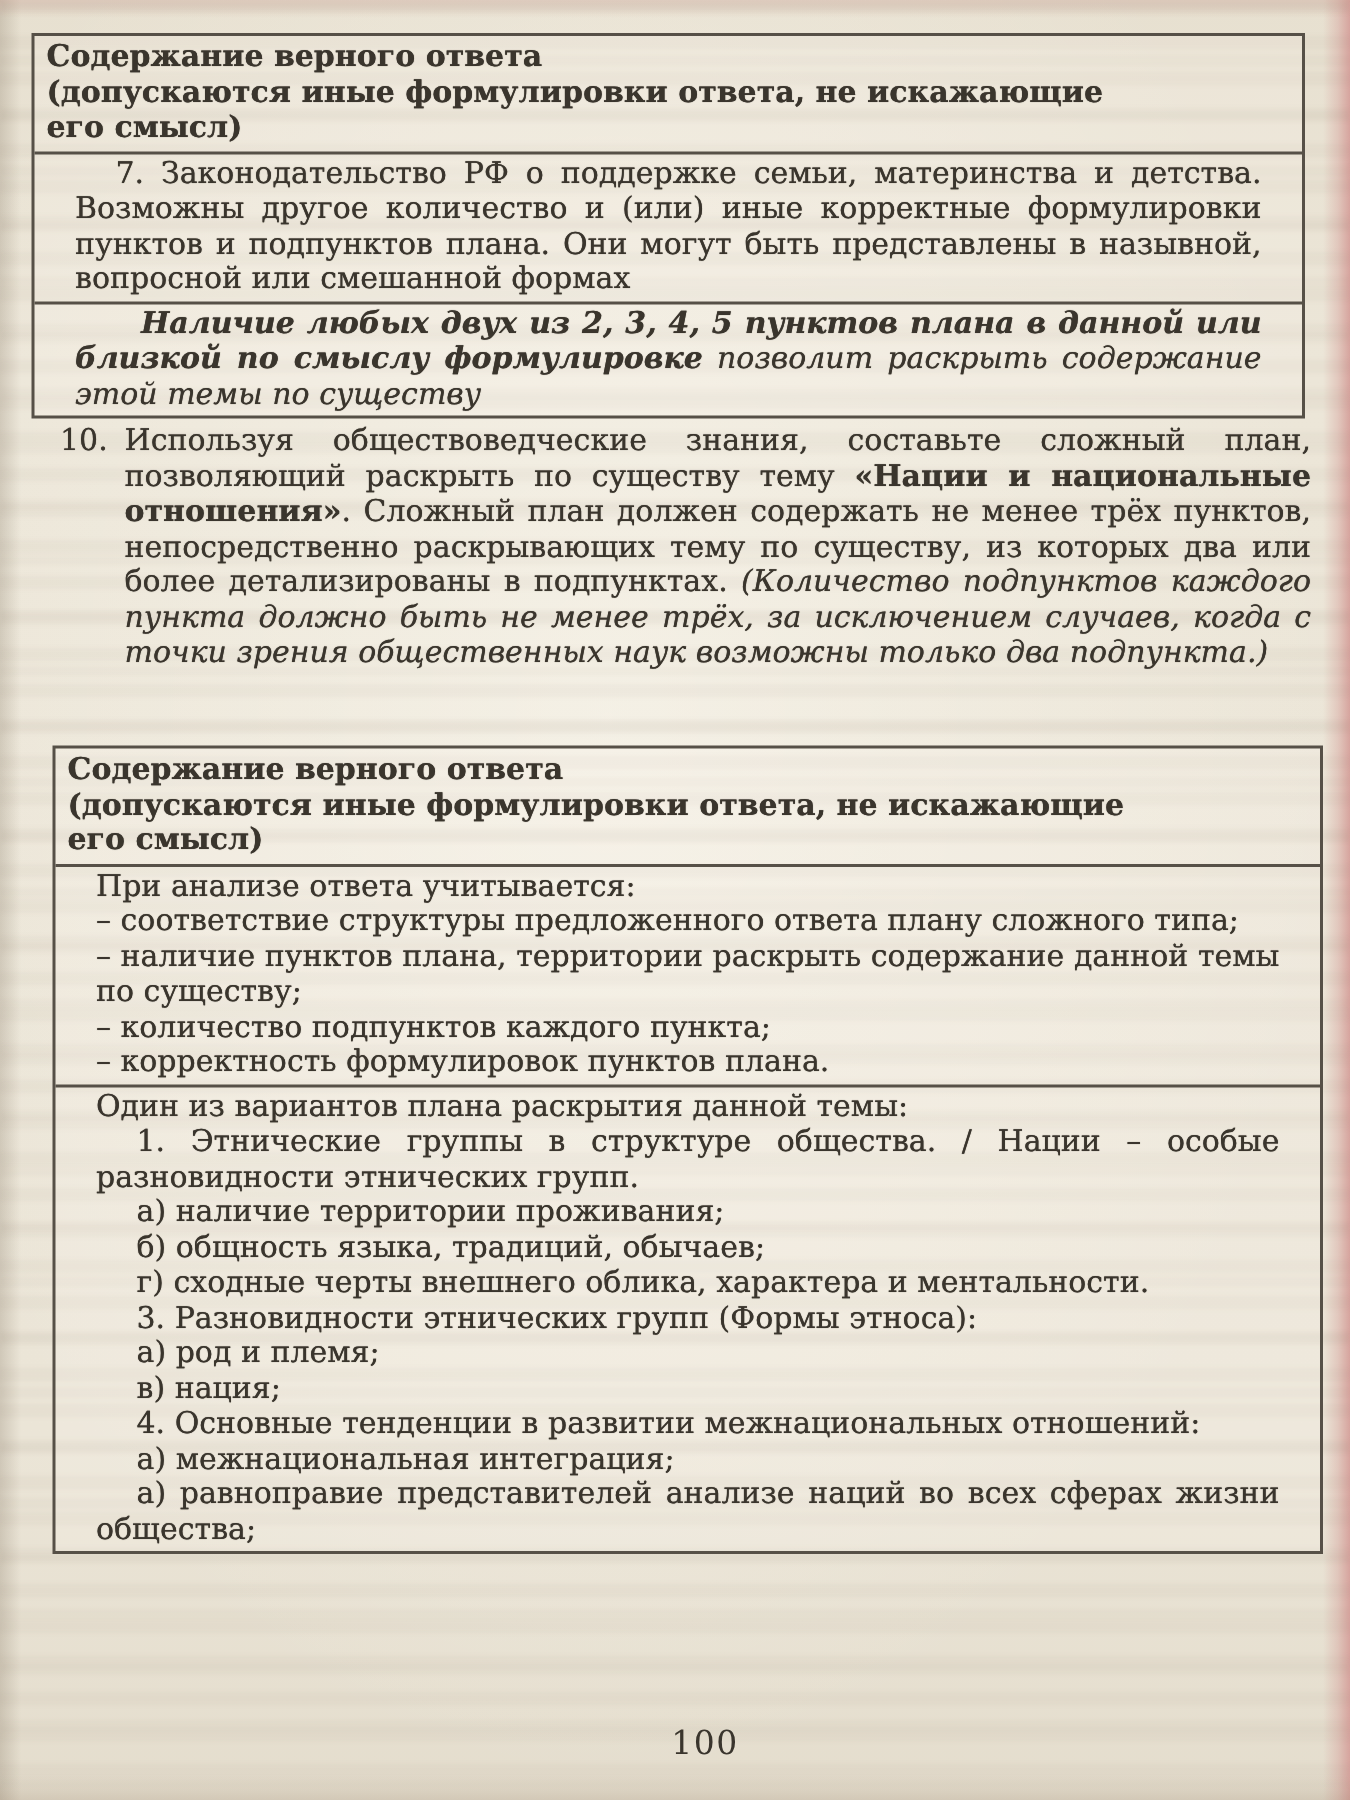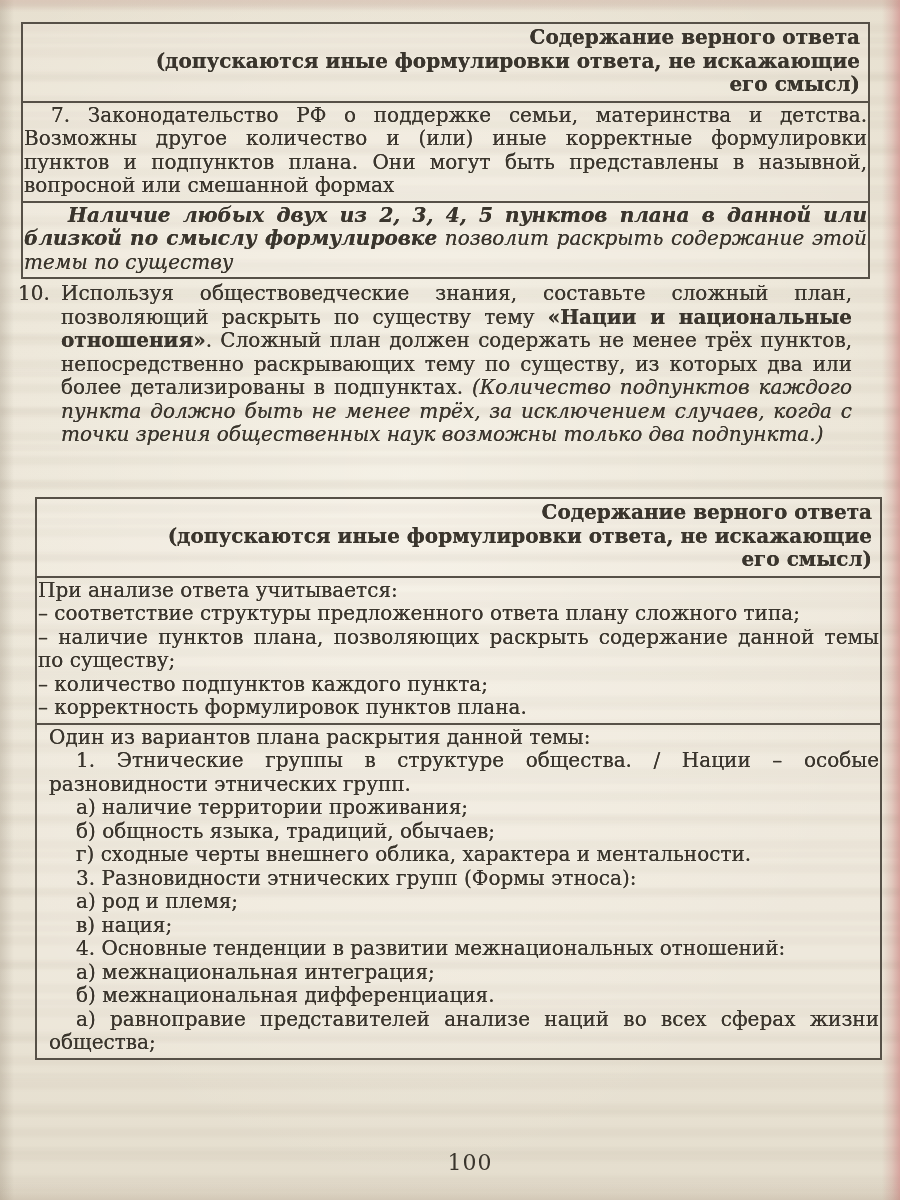--- a/index.html
+++ b/index.html
@@ -23,37 +23,37 @@
   #edge-bottom{left:0;right:0;bottom:0;height:16px;
     background:linear-gradient(0deg, rgba(150,128,105,.22), rgba(150,128,105,0));}
   #ghost-overlay{position:absolute;inset:0;pointer-events:none;
     background:
       repeating-linear-gradient(180deg, rgba(135,115,95,.05) 0 9px, rgba(0,0,0,0) 9px 24px),
       repeating-linear-gradient(180deg, rgba(135,115,95,.035) 0 7px, rgba(0,0,0,0) 7px 37px);
     filter:blur(1.4px);}
   .tbl{position:absolute;border:2px solid #565047;background:rgba(255,252,244,.18);}
   #table1{left:21px;top:22px;width:845px;}
   #table2{left:35px;top:497px;width:843px;}
-  .t-header{border-bottom:2px solid #565047;text-align:right;
+  .t-header{border-bottom:2px solid #565047;text-align:left;
     font-weight:bold;padding:2px 8px 4px;}
-  .t-row{padding:1px 1px 3px;border-bottom:2px solid #565047;}
+  .t-row{padding:1px 27px 3px;border-bottom:2px solid #565047;}
   .t-row:last-child{border-bottom:none;}
   .just{text-align:justify;}
   .ti{text-indent:27px;}
   .note{font-style:italic;}
   .note b{font-weight:bold;margin-left:44px;}
   .ink{text-shadow:0 0 .5px currentColor;}
-  #question-10{position:absolute;left:18px;top:282px;width:834px;display:flex;}
+  #question-10{position:absolute;left:40px;top:282px;width:834px;display:flex;}
   .q-num{flex:0 0 43px;text-shadow:0 0 .5px currentColor;}
   .q-body{flex:1;text-align:justify;text-shadow:0 0 .5px currentColor;}
   .q-body .topic{font-weight:bold;}
   .q-body .paren{font-style:italic;}
   #page-number{position:absolute;left:0;top:1151px;width:940px;text-align:center;
     font-size:22px;letter-spacing:1px;}
-  .plan-line{text-align:justify;margin-left:11px;}
+  .plan-line{text-align:justify;}
 </style>
 </head>
 <body>
 
 <div class="edge" id="edge-left"></div>
 <div class="edge" id="edge-right"></div>
 <div class="edge" id="edge-top"></div>
 <div class="edge" id="edge-bottom"></div>
 <div id="ghost-overlay"></div>
 
@@ -74,33 +74,32 @@
 
 <div class="tbl" id="table2">
   <div class="t-header ink">
     <div>Содержание верного ответа</div>
     <div>(допускаются иные формулировки ответа, не искажающие</div>
     <div>его смысл)</div>
   </div>
   <div class="t-row ink">
     <div class="just">При анализе ответа учитывается:</div>
     <div class="just">– соответствие структуры предложенного ответа плану сложного типа;</div>
-    <div class="just">– наличие пунктов плана, позволяющих раскрыть содержание данной темы по существу;</div>
+    <div class="just">– наличие пунктов плана, территории раскрыть содержание данной темы по существу;</div>
     <div class="just">– количество подпунктов каждого пункта;</div>
     <div class="just">– корректность формулировок пунктов плана.</div>
   </div>
   <div class="t-row ink">
     <div class="plan-line">Один из вариантов плана раскрытия данной темы:</div>
     <div class="plan-line ti">1. Этнические группы в структуре общества. / Нации – особые разновидности этнических групп.</div>
     <div class="plan-line ti">а) наличие территории проживания;</div>
     <div class="plan-line ti">б) общность языка, традиций, обычаев;</div>
     <div class="plan-line ti">г) сходные черты внешнего облика, характера и ментальности.</div>
     <div class="plan-line ti">3. Разновидности этнических групп (Формы этноса):</div>
     <div class="plan-line ti">а) род и племя;</div>
     <div class="plan-line ti">в) нация;</div>
     <div class="plan-line ti">4. Основные тенденции в развитии межнациональных отношений:</div>
     <div class="plan-line ti">а) межнациональная интеграция;</div>
-    <div class="plan-line ti">б) межнациональная дифференциация.</div>
     <div class="plan-line ti">а) равноправие представителей анализе наций во всех сферах жизни общества;</div>
   </div>
 </div>
 
 <div id="page-number">100</div>
 
 </body></html>

